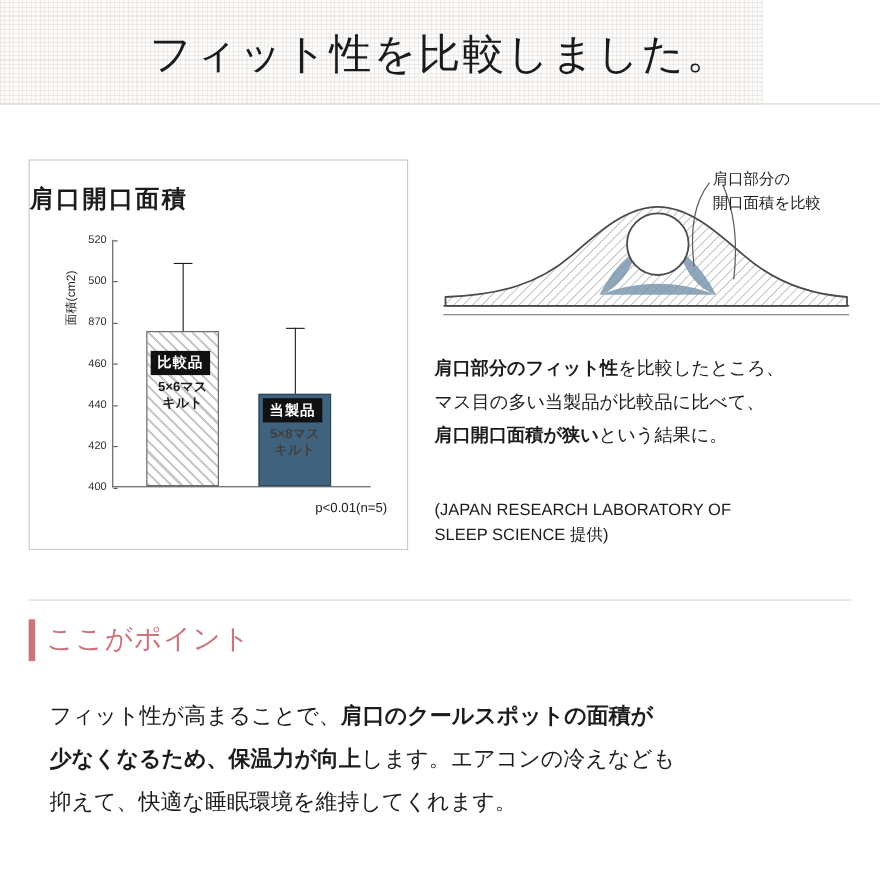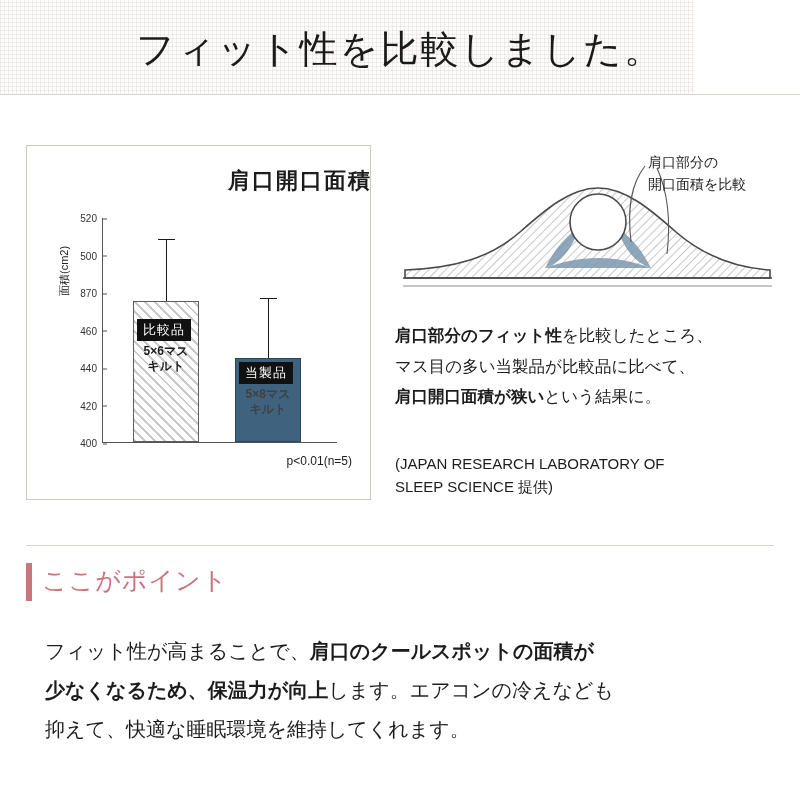--- a/index.html
+++ b/index.html
@@ -46,21 +46,21 @@
     position: absolute;
     left: 26px; top: 145px;
     width: 345px; height: 355px;
     background: #ffffff;
     border: 1px solid #ccc8c2;
   }
   .chart-title {
     position: absolute;
     left: 0; top: 20px;
     width: 345px;
-    text-align: right;
+    text-align: left;
     font-size: 22px;
     font-weight: bold;
     letter-spacing: 2px;
     color: #1c1c1c;
     font-family: "Liberation Sans", sans-serif;
   }
 
   .plot {
     position: absolute;
     left: 75px; top: 72px;
@@ -122,21 +122,21 @@
     left: -8px; top: 0;
     width: 17px; height: 1px;
     background: #1a1a1a;
   }
 
   .bar-tag {
     position: absolute;
     background: #111;
     color: #fff;
     font-size: 13px;
-    font-weight: normal;
+    font-weight: bold;
     padding: 2px 6px;
     white-space: nowrap;
     letter-spacing: 1px;
   }
   .bar-sub {
     position: absolute;
     text-align: center;
     font-size: 12px;
     font-weight: bold;
     line-height: 1.25;

